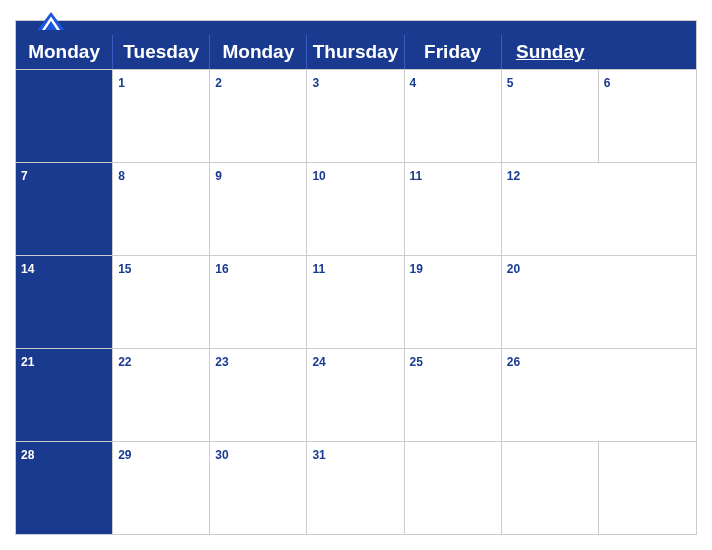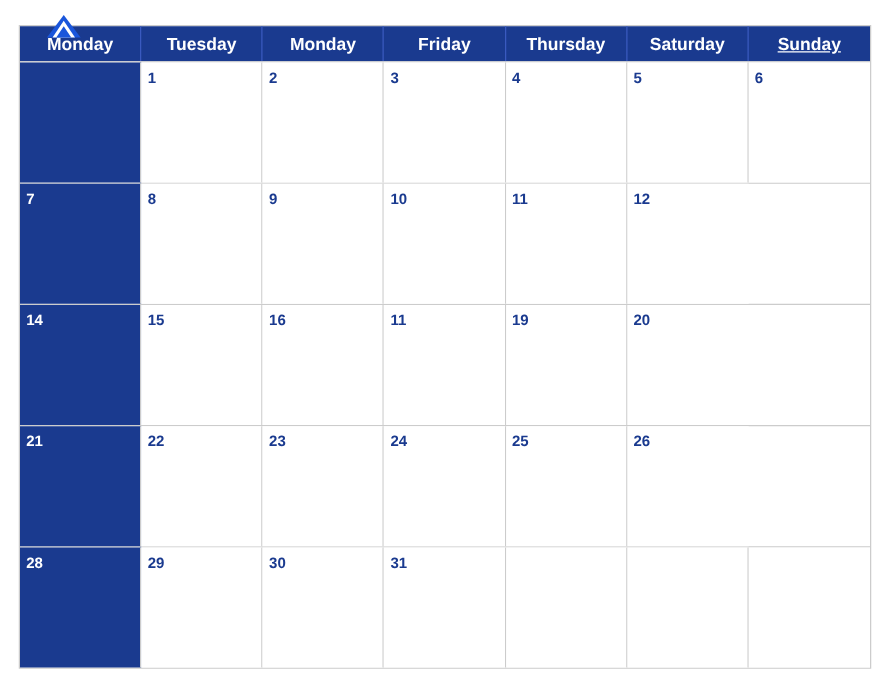--- a/index.html
+++ b/index.html
@@ -73,23 +73,24 @@
     }
     .day-headers {
       display: grid;
       grid-template-columns: repeat(7, 1fr);
       background: #1a3a8f;
     }
     .day-header {
       color: #fff;
       text-align: center;
       padding: 6px 2px;
-      font-size: 14px;
+      font-size: 19px;
       font-weight: bold;
       border-right: 1px solid #3a5abf;
+      margin-top: 14px;
     }
     .day-header:last-child {
       border-right: none;
       text-decoration: underline;
     }
     .weeks {
       flex: 1;
       display: flex;
       flex-direction: column;
     }
@@ -140,23 +141,22 @@
     </div>
     <h1 class="month-title"></h1>
     <span class="country-label"></span>
   </div>
 
   <div class="calendar">
     <div class="day-headers">
     <div class="day-header">Monday</div>
         <div class="day-header">Tuesday</div>
         <div class="day-header">Monday</div>
+        <div class="day-header">Thursday</div>
         <div class="day-header">Friday</div>
-        <div class="day-header">Thursday</div>
-        <div class="day-header">Saturday</div>
         <div class="day-header">Sunday</div>
       </div>
     <div class="weeks">
     <div class="week">
           <div class="day-cell blue-bg"></div>
           <div class="day-cell white-cell"><span class="day-num">1</span></div>
           <div class="day-cell white-cell"><span class="day-num">2</span></div>
           <div class="day-cell white-cell"><span class="day-num">3</span></div>
           <div class="day-cell white-cell"><span class="day-num">4</span></div>
           <div class="day-cell white-cell"><span class="day-num">5</span></div>

